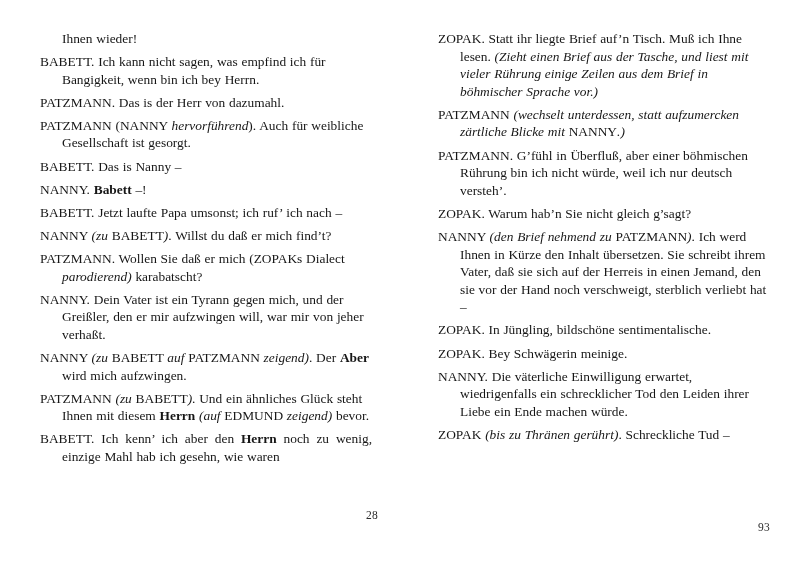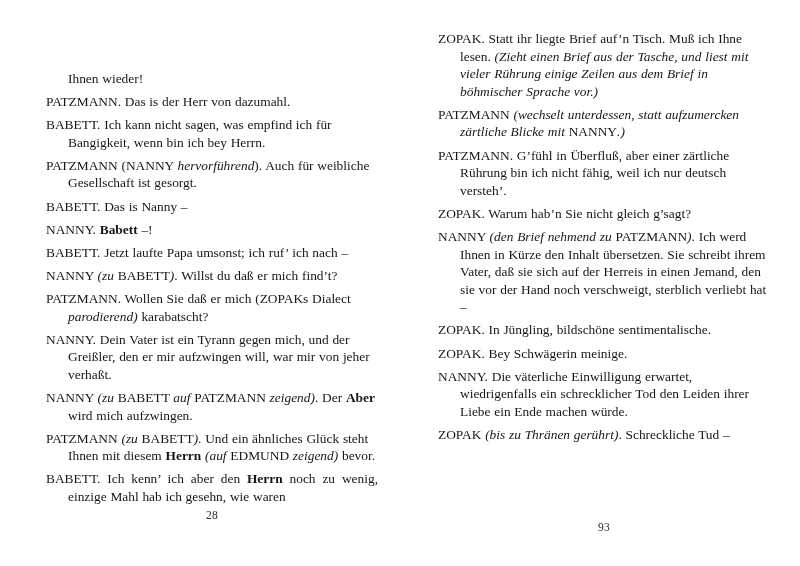--- a/index.html
+++ b/index.html
@@ -21,21 +21,21 @@
     width: 800px;
     height: 566px;
     background: #ffffff;
   }
 
   .column {
     position: absolute;
     top: 30px;
     width: 332px;
   }
-  #column-left  { left: 46px; margin-top: 40px;  }
+  #column-left  { left: 40px;  }
   #column-right { left: 438px; }
 
   .speech {
     font-size: 13.4px;
     line-height: 17.6px;
     margin: 0 0 5.5px 0;
     text-indent: 0;
     padding-left: 22px;
     text-align: left;
     word-spacing: 0.4px;
@@ -51,54 +51,54 @@
 
   .dir { font-style: italic; }
   .nm  { font-style: normal; }
   .bd  { font-weight: bold; }
 
   .page-number {
     position: absolute;
     font-size: 11.5px;
     line-height: 14px;
     width: 332px;
-    text-align: center;
+    text-align: right;
     color: #2a2a2a;
     letter-spacing: 0.3px;
   }
   #page-number-left  { left: 46px;  top: 508px; }
   #page-number-right { left: 438px; top: 520px; }
 </style>
 </head>
 <body>
 
 <div id="scan-page">
 
   <div class="column" id="column-left">
       <p class="speech cont-only"><span class="nm">Ihnen wieder!</span></p>
+      <p class="speech"><span class="nm">BABETT. Ich kann nicht sagen, was empfind ich für Bangigkeit, wenn bin ich bey Herrn.</span></p>
       <p class="speech"><span class="nm">PATZMANN. Das is der Herr von dazumahl.</span></p>
-      <p class="speech"><span class="nm">BABETT. Ich kann nicht sagen, was empfind ich für Bangigkeit, wenn bin ich bey Herrn.</span></p>
       <p class="speech"><span class="nm">PATZMANN (NANNY </span><span class="dir">hervorführend</span><span class="nm">). Auch für weibliche Gesellschaft ist gesorgt.</span></p>
       <p class="speech"><span class="nm">BABETT. Das is Nanny –</span></p>
       <p class="speech"><span class="nm">NANNY. </span><span class="bd">Babett</span><span class="nm"> –!</span></p>
       <p class="speech"><span class="nm">BABETT. Jetzt laufte Papa umsonst; ich ruf’ ich nach –</span></p>
       <p class="speech"><span class="nm">NANNY </span><span class="dir">(zu </span><span class="nm">BABETT</span><span class="dir">)</span><span class="nm">. Willst du daß er mich find’t?</span></p>
       <p class="speech"><span class="nm">PATZMANN. Wollen Sie daß er mich (ZOPAKs Dialect </span><span class="dir">parodierend)</span><span class="nm"> karabatscht?</span></p>
       <p class="speech"><span class="nm">NANNY. Dein Vater ist ein Tyrann gegen mich, und der Greißler, den er mir aufzwingen will, war mir von jeher verhaßt.</span></p>
       <p class="speech"><span class="nm">NANNY </span><span class="dir">(zu </span><span class="nm">BABETT </span><span class="dir">auf </span><span class="nm">PATZMANN </span><span class="dir">zeigend)</span><span class="nm">. Der </span><span class="bd">Aber</span><span class="nm"> wird mich aufzwingen.</span></p>
       <p class="speech"><span class="nm">PATZMANN </span><span class="dir">(zu </span><span class="nm">BABETT</span><span class="dir">)</span><span class="nm">. Und ein ähnliches Glück steht Ihnen mit diesem </span><span class="bd">Herrn</span><span class="nm"> </span><span class="dir">(auf </span><span class="nm">EDMUND </span><span class="dir">zeigend)</span><span class="nm"> bevor.</span></p>
       <p class="speech justify"><span class="nm">BABETT. Ich kenn’ ich aber den </span><span class="bd">Herrn</span><span class="nm"> noch zu wenig, einzige Mahl hab ich gesehn, wie waren</span></p>
     </div>
 
   <div class="page-number" id="page-number-left">28</div>
 
   <div class="column" id="column-right">
       <p class="speech"><span class="nm">ZOPAK. Statt ihr liegte Brief auf’n Tisch. Muß ich Ihne lesen. </span><span class="dir">(Zieht einen Brief aus der Tasche, und liest mit vieler Rührung einige Zeilen aus dem Brief in böhmischer Sprache vor.)</span></p>
       <p class="speech"><span class="nm">PATZMANN </span><span class="dir">(wechselt unterdessen, statt aufzumercken zärtliche Blicke mit </span><span class="nm">NANNY</span><span class="dir">.)</span></p>
-      <p class="speech"><span class="nm">PATZMANN. G’fühl in Überfluß, aber einer zärtliche Rührung bin ich nicht fähig, weil ich nur deutsch versteh’.</span></p>
+      <p class="speech"><span class="nm">PATZMANN. G’fühl in Überfluß, aber einer böhmischen Rührung bin ich nicht würde, weil ich nur deutsch versteh’.</span></p>
       <p class="speech"><span class="nm">ZOPAK. Warum hab’n Sie nicht gleich g’sagt?</span></p>
       <p class="speech"><span class="nm">NANNY </span><span class="dir">(den Brief nehmend zu </span><span class="nm">PATZMANN</span><span class="dir">)</span><span class="nm">. Ich werd Ihnen in Kürze den Inhalt übersetzen. Sie schreibt ihrem Vater, daß sie sich auf der Herreis in einen Jemand, den sie vor der Hand noch verschweigt, sterblich verliebt hat –</span></p>
       <p class="speech"><span class="nm">ZOPAK. In Jüngling, bildschöne sentimentalische.</span></p>
       <p class="speech"><span class="nm">ZOPAK. Bey Schwägerin meinige.</span></p>
       <p class="speech"><span class="nm">NANNY. Die väterliche Einwilligung erwartet, wiedrigenfalls ein schrecklicher Tod den Leiden ihrer Liebe ein Ende machen würde.</span></p>
       <p class="speech"><span class="nm">ZOPAK </span><span class="dir">(bis zu Thränen gerührt)</span><span class="nm">. Schreckliche Tud –</span></p>
     </div>
 
   <div class="page-number" id="page-number-right">93</div>
 

